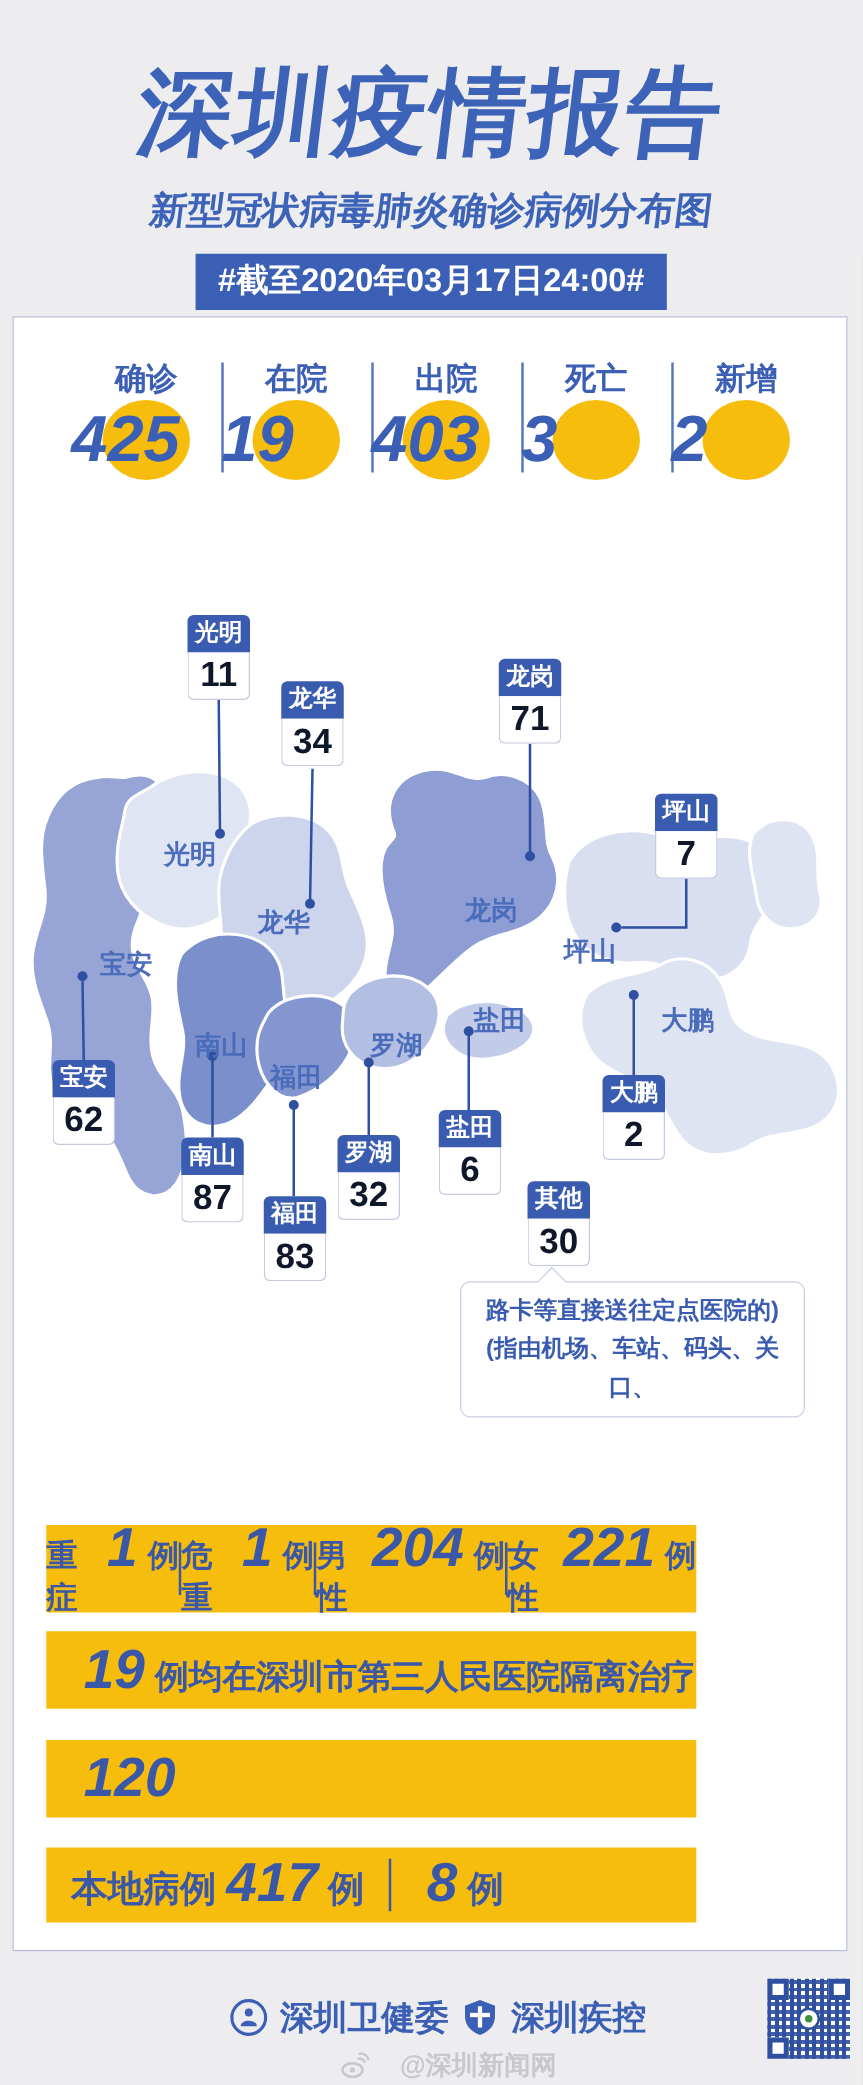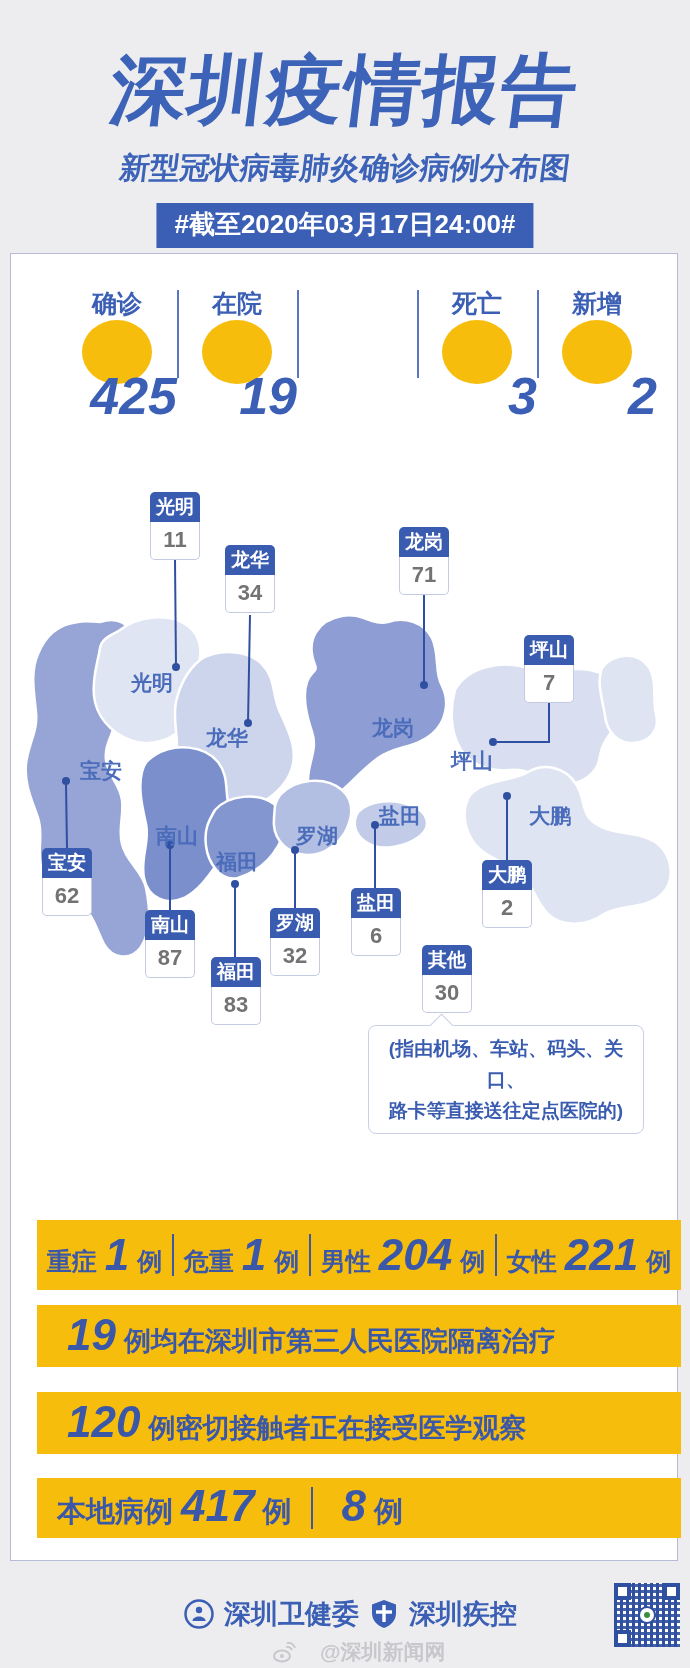--- a/index.html
+++ b/index.html
@@ -17,44 +17,44 @@
 
   
   .card{left:10px;top:253px;width:668px;height:1308px;background:#fff;
         border:1px solid #B7BCD6;box-sizing:border-box;}
 
   
   .stat{width:120px;top:288px;text-align:center;z-index:2;}
   .stat-label{font-size:25px;font-weight:bold;color:#3B5FB5;height:30px;line-height:30px;}
   .stat-circle{width:70px;height:64px;border-radius:50%;background:#F7BD0D;margin:2px auto 0 auto;}
   .stat-num{left:0;right:0;top:30px;font-size:52px;line-height:68px;font-weight:bold;
-            font-style:italic;color:#3B5FB5;white-space:nowrap;text-align:right;margin-top:44px;}
+            font-style:italic;color:#3B5FB5;white-space:nowrap;text-align:left;}
   .stat-div{width:2px;height:88px;top:290px;background:#3B5FB5;opacity:.85;z-index:1;}
 
   
   .dcard{width:50px;text-align:center;z-index:4;}
   .dc-head{height:30px;background:#3A5CB0;border-radius:5px 5px 0 0;color:#fff;
            font-size:19px;font-weight:bold;line-height:30px;}
   .dc-body{height:37px;background:#fff;border:1.5px solid #C4CADF;border-top:none;
-           border-radius:0 0 5px 5px;color:#737373;font-size:22px;font-weight:bold;
+           border-radius:0 0 5px 5px;color:#0f172a;font-size:28px;font-weight:bold;
            line-height:35px;box-sizing:content-box;}
 
   
   .mapsvg{left:0;top:555px;z-index:1;}
   .mapsvg text{font-size:21px;font-weight:bold;fill:#4A6CBA;}
 
   
   .note{left:368px;top:1025px;width:266px;background:#fff;border:1.5px solid #C9CFE4;
         border-radius:8px;padding:7px 4px;color:#3A5CB0;font-size:19px;font-weight:bold;
         line-height:31px;text-align:center;z-index:3;}
   .note-pointer{width:16px;height:16px;background:#fff;border-left:1.5px solid #C9CFE4;
         border-top:1.5px solid #C9CFE4;transform:rotate(45deg);top:-9px;left:64px;z-index:4;}
 
   
-  .bar{left:37px;width:644px;background:#F7BD0D;display:flex;align-items:center;
+  .bar{left:37px;width:520px;background:#F7BD0D;display:flex;align-items:center;
        color:#3A57A8;z-index:2;box-sizing:border-box;}
   .bar1{top:1220px;height:70px;justify-content:space-evenly;}
   .bar2{top:1305px;height:62px;padding-left:30px;}
   .bar3{top:1392px;height:62px;padding-left:30px;}
   .bar4{top:1478px;height:60px;padding-left:20px;}
   .bi{display:flex;align-items:baseline;}
   .bi-label{font-size:25px;font-weight:bold;}
   .bi-val{font-size:44px;font-weight:bold;font-style:italic;margin:0 8px;line-height:1;}
   .bi-unit{font-size:25px;font-weight:bold;}
   .bar-div{width:2px;height:42px;background:#3A57A8;align-self:center;}
@@ -92,20 +92,25 @@
 
   <div class="abs stat" style="left:57px">
     <div class="stat-label">确诊</div>
     <div class="stat-circle"></div>
     <div class="abs stat-num">425</div>
   </div>
   <div class="abs stat" style="left:177px">
     <div class="stat-label">在院</div>
     <div class="stat-circle"></div>
     <div class="abs stat-num">19</div>
+  </div>
+  <div class="abs stat" style="left:297px">
+    <div class="stat-label">出院</div>
+    <div class="stat-circle"></div>
+    <div class="abs stat-num">403</div>
   </div>
   <div class="abs stat" style="left:417px">
     <div class="stat-label">死亡</div>
     <div class="stat-circle"></div>
     <div class="abs stat-num">3</div>
   </div>
   <div class="abs stat" style="left:537px">
     <div class="stat-label">新增</div>
     <div class="stat-circle"></div>
     <div class="abs stat-num">2</div>
@@ -209,22 +214,22 @@
     <div class="dc-head">大鹏</div>
     <div class="dc-body">2</div>
   </div>
   <div class="abs dcard" style="left:422px;top:945px">
     <div class="dc-head">其他</div>
     <div class="dc-body">30</div>
   </div>
 
   <div class="abs note">
     <div class="abs note-pointer"></div>
+    <div>路卡等直接送往定点医院的)</div>
     <div>(指由机场、车站、码头、关口、</div>
-    <div>路卡等直接送往定点医院的)</div>
   </div>
 
   <div class="abs bar bar1">
     <span class="bi">
       <span class="bi-label">重症</span>
       <span class="bi-val">1</span>
       <span class="bi-unit">例</span>
     </span>
     <span class="bar-div"></span>
     <span class="bi">
@@ -249,21 +254,20 @@
   <div class="abs bar bar2">
     <span class="bi">
       <span class="bi-val" style="margin-left:0">19</span>
       <span class="bi-unit" style="font-size:27px">例均在深圳市第三人民医院隔离治疗</span>
     </span>
   </div>
 
   <div class="abs bar bar3">
     <span class="bi">
       <span class="bi-val" style="margin-left:0">120</span>
-      <span class="bi-unit" style="font-size:27px">例密切接触者正在接受医学观察</span>
     </span>
   </div>
 
   <div class="abs bar bar4">
     <span class="bi">
       <span class="b4-label">本地病例</span>
       <span class="bi-val">417</span>
       <span class="b4-label">例</span>
     </span>
     <span class="bar-div b4-div"></span>

